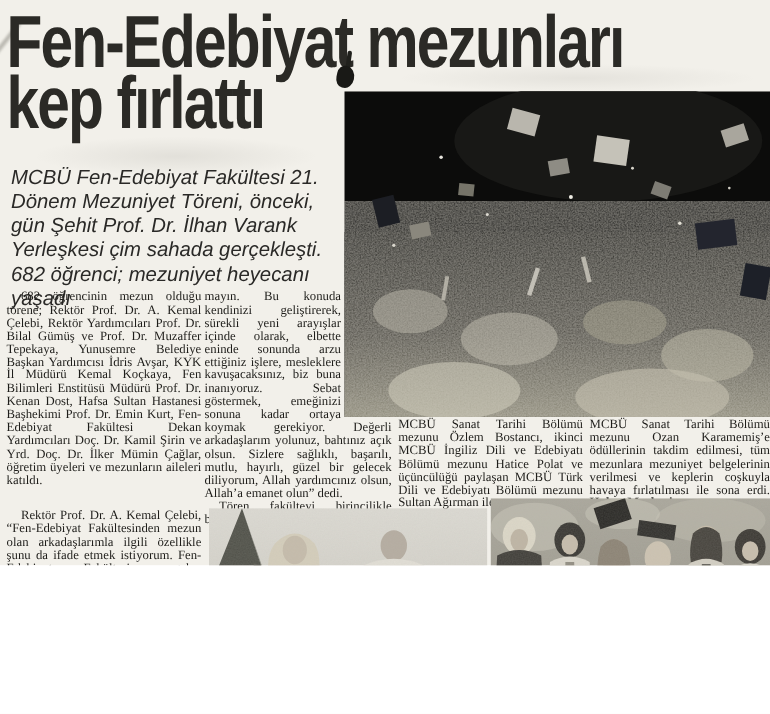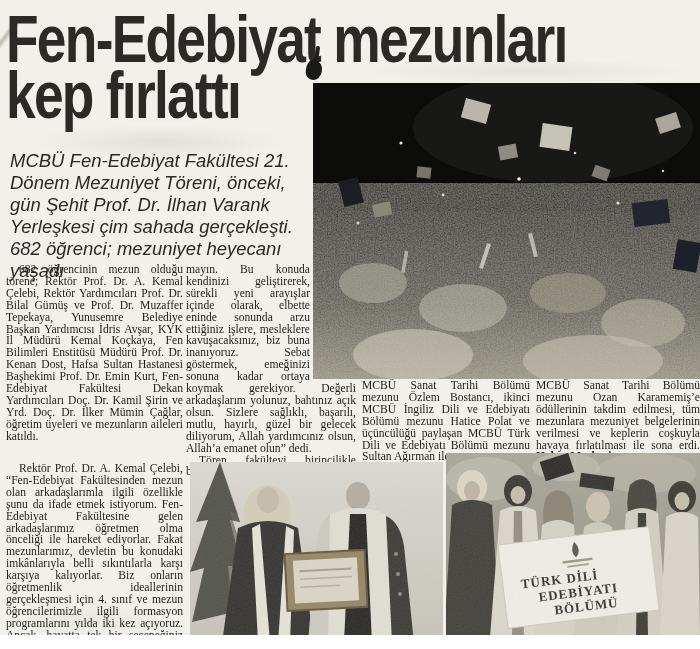--- a/index.html
+++ b/index.html
@@ -1,18 +1,18 @@
 <!DOCTYPE html>
 <html><head>
 <meta charset="utf-8">
 <style>
   html,body{margin:0;padding:0;}
   #page{
     position:relative;
-    width:700px;height:635px;
+    width:700px;height:514px;
     background:#f2f0ea;
     overflow:hidden;
     font-family:"Liberation Serif","DejaVu Serif",serif;
     color:#211f1c;
   }
   
   .headline-line{
     position:absolute;left:6px;
     font-family:"Liberation Sans","DejaVu Sans",sans-serif;
     font-weight:bold;

